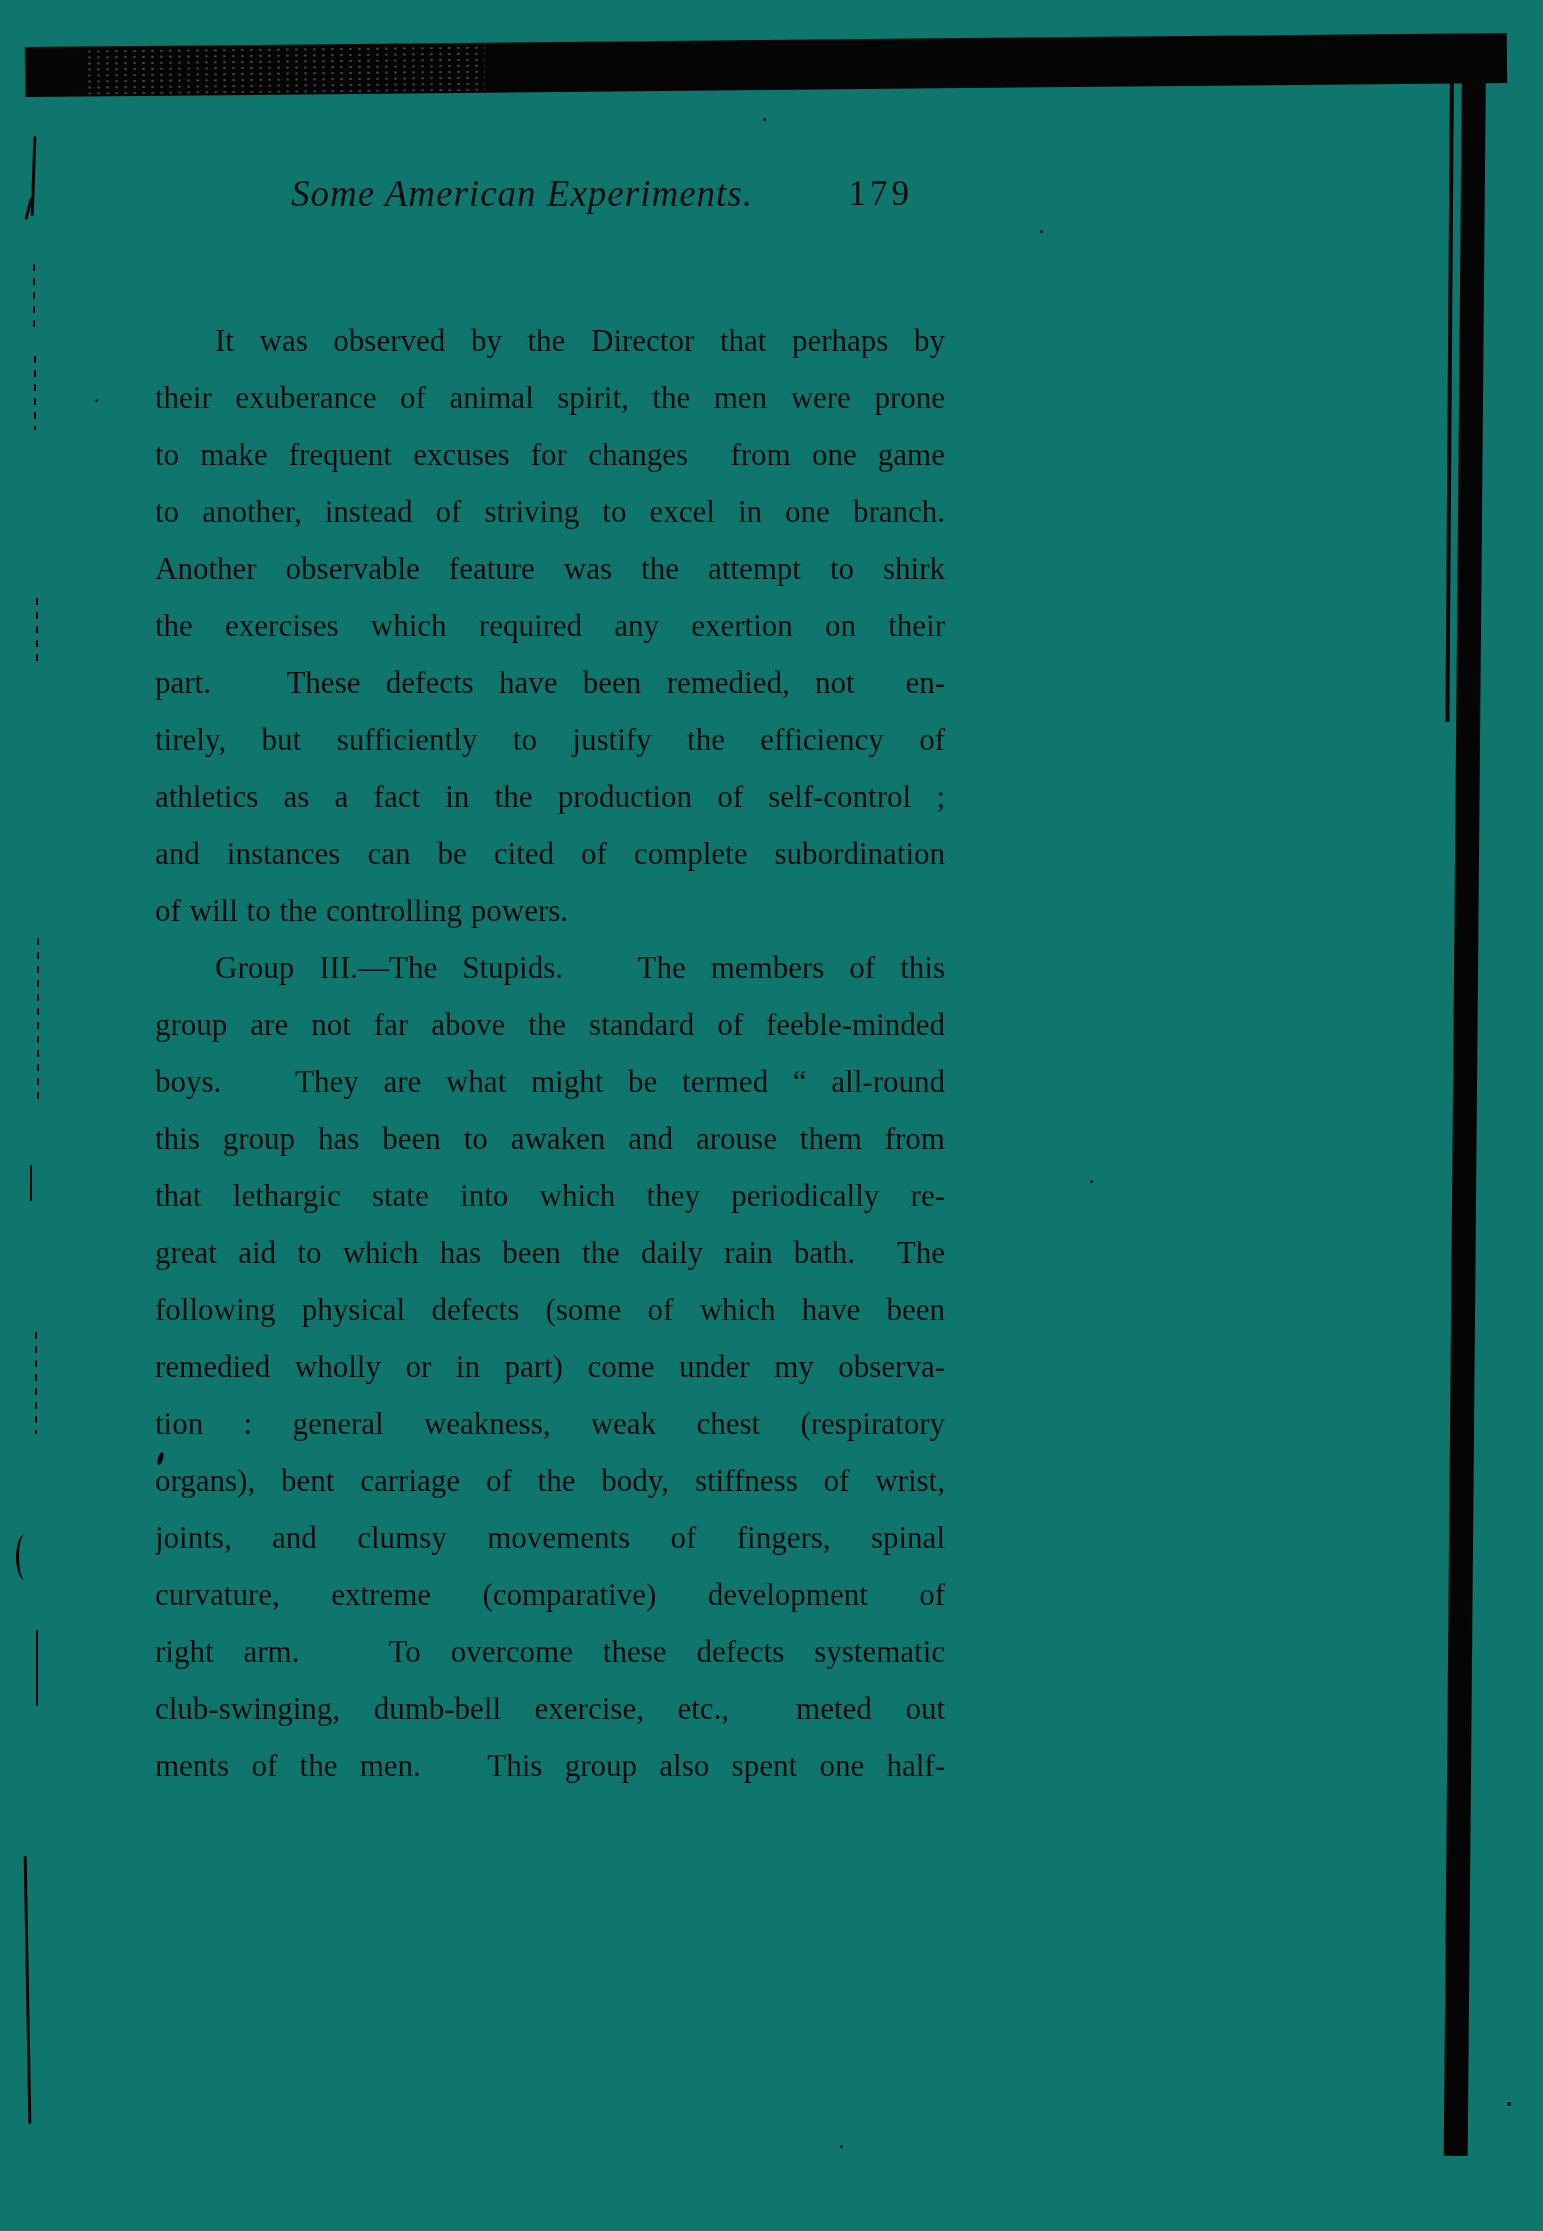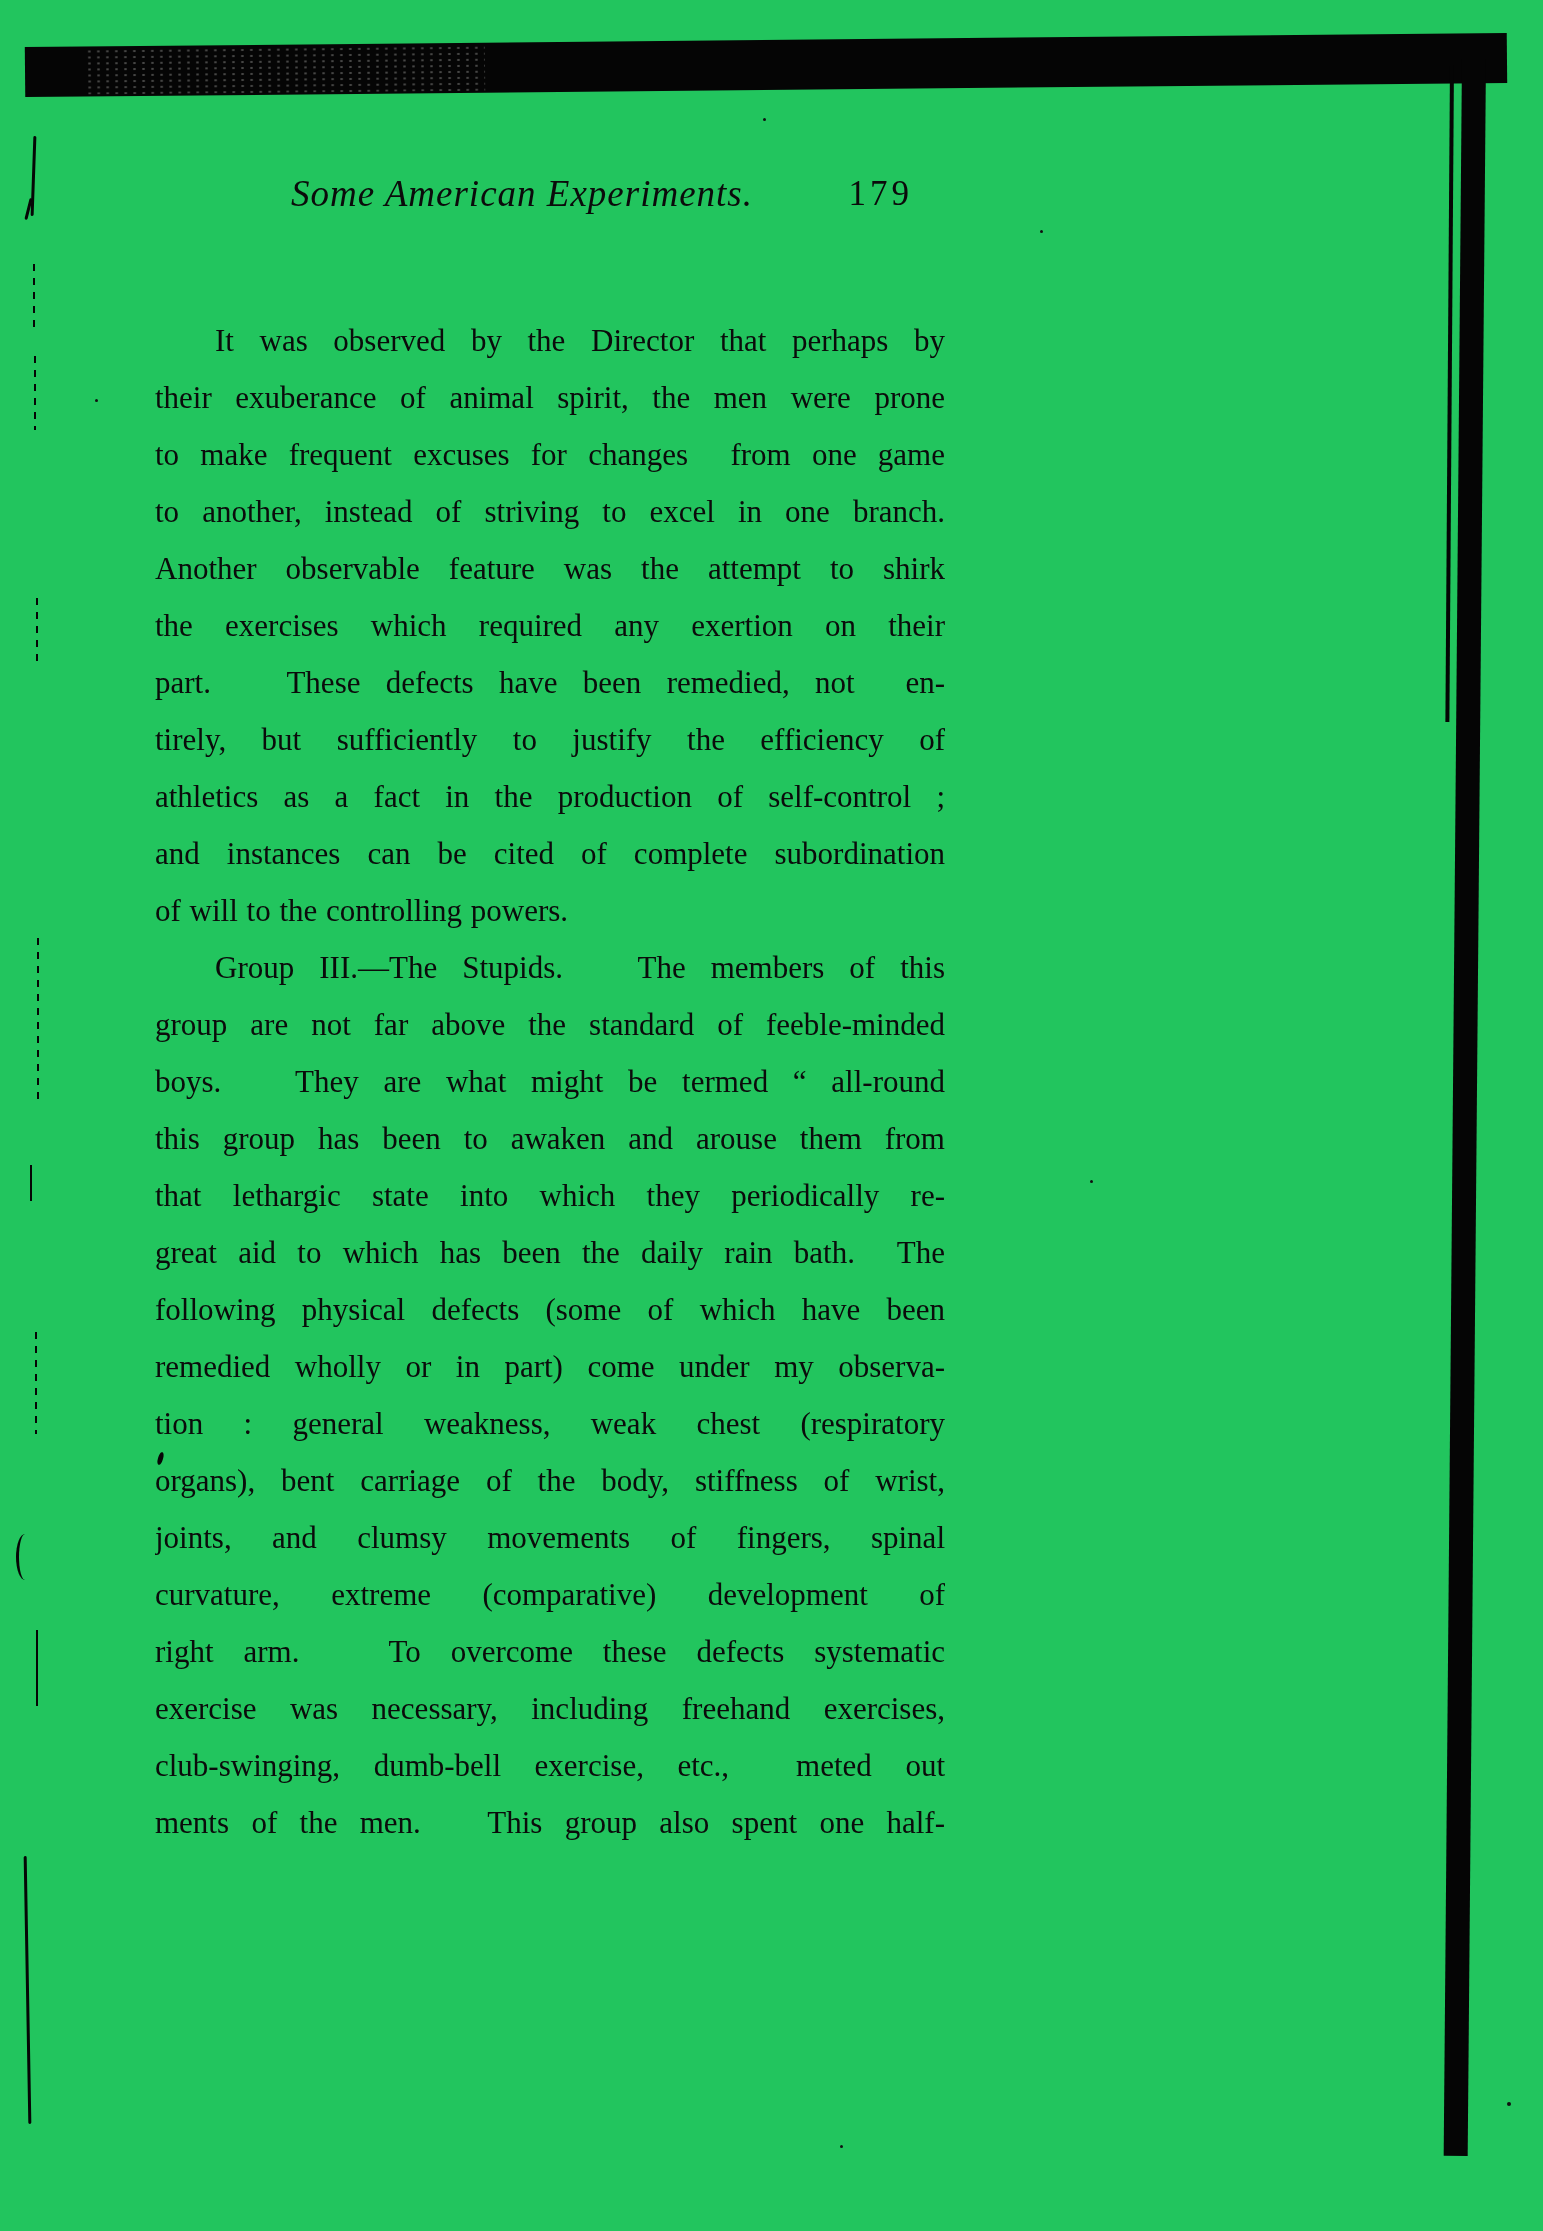--- a/index.html
+++ b/index.html
@@ -1,19 +1,19 @@
 <!DOCTYPE html>
 <html><head>
 <meta charset="utf-8">
 <style>
   html,body{margin:0;padding:0;background:#ffffff;}
   .page{
     position:relative;
     width:1543px;height:2231px;
-    background:#22c55e;
+    background:#0f766e;
     overflow:hidden;
     font-family:"Liberation Serif","DejaVu Serif",serif;
     color:#0b0b0b;
   }
   
   .art{position:absolute;background:#050505;}
   .top-bar{
     left:25px;top:40px;width:1482px;height:50px;
     transform:rotate(-0.55deg);
   }
@@ -126,20 +126,19 @@
           <div class="line">this group has been to awaken and arouse them from</div>
           <div class="line">that lethargic state into which they periodically re-</div>
           <div class="line">great aid to which has been the daily rain bath.  The</div>
           <div class="line">following physical defects (some of which have been</div>
           <div class="line">remedied wholly or in part) come under my observa-</div>
           <div class="line">tion : general weakness, weak chest (respiratory</div>
           <div class="line">organs), bent carriage of the body, stiffness of wrist,</div>
           <div class="line">joints, and clumsy movements of fingers, spinal</div>
           <div class="line">curvature, extreme (comparative) development of</div>
           <div class="line">right arm.   To overcome these defects systematic</div>
-          <div class="line">exercise was necessary, including freehand exercises,</div>
           <div class="line">club-swinging, dumb-bell exercise, etc.,  meted out</div>
           <div class="line">ments of the men.   This group also spent one half-</div>
         </div>
       </div>
   </div>
 
 </div>
 
 </body></html>

